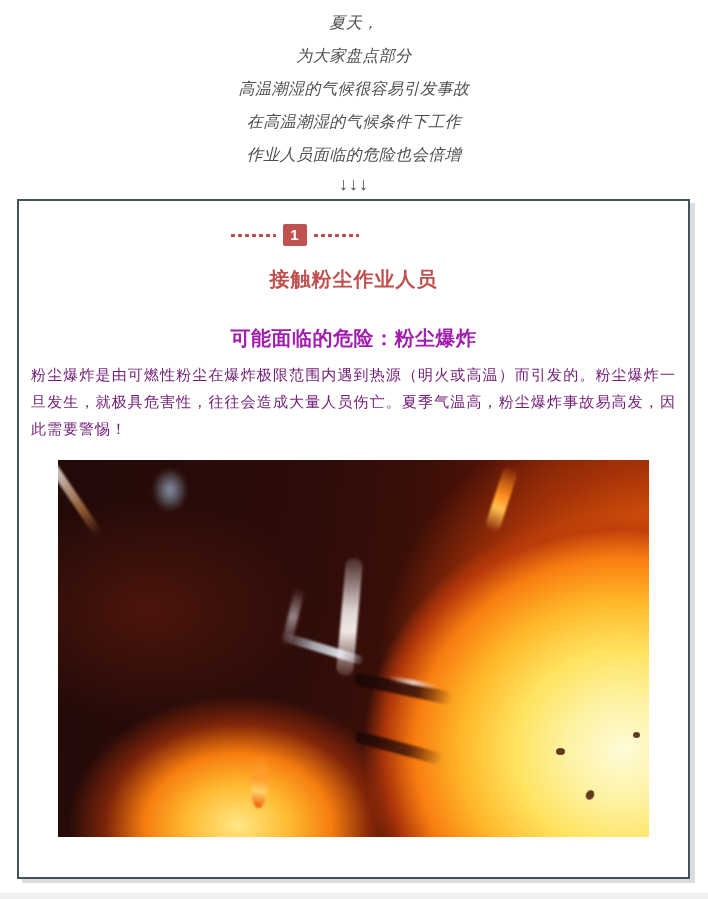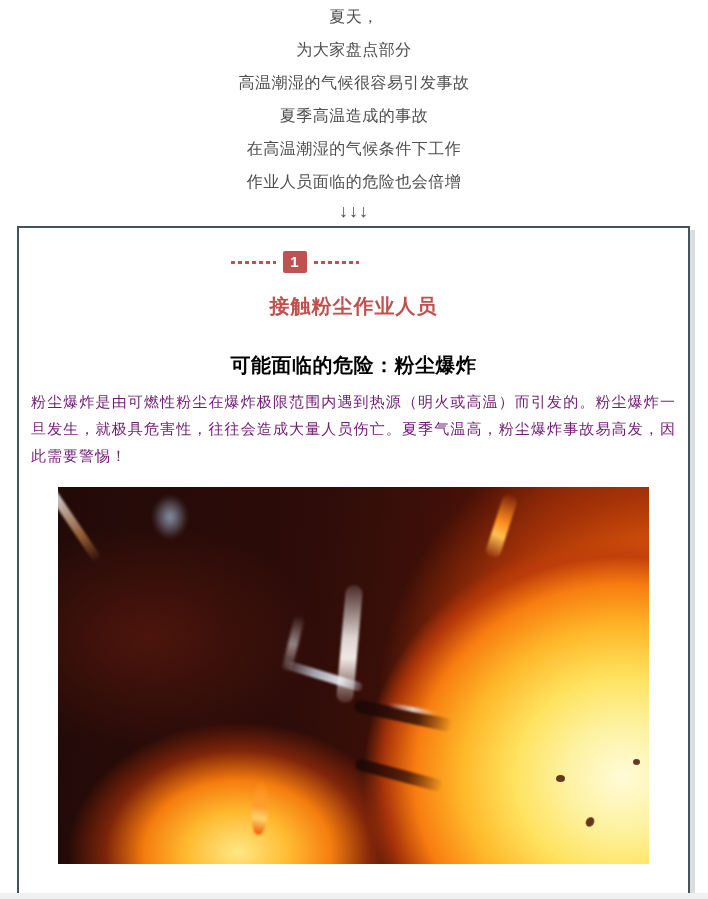--- a/index.html
+++ b/index.html
@@ -4,21 +4,21 @@
 <style>
   * { margin: 0; padding: 0; box-sizing: border-box; }
   html, body { background: #ffffff; }
   body {
     width: 708px; height: 899px; overflow: hidden;
     font-family: "Liberation Sans", "DejaVu Sans", sans-serif;
   }
   .page { position: relative; width: 708px; height: 899px; overflow: hidden; background: #ffffff; }
 
   
-  .intro { text-align: center; }
+  .intro { padding-top: 6px; text-align: center; font-style: italic; }
   .intro-line {
     height: 33px; line-height: 33px; font-size: 16px; letter-spacing: 0.5px;
     color: #4e4e4e; text-align: center;
   }
   .arrows {
     height: 28px; line-height: 26px; text-align: center;
     font-size: 18px; color: #4e4e4e; letter-spacing: 1px;
   }
 
   
@@ -46,21 +46,21 @@
     border-radius: 2px;
   }
   .card-title {
     margin-top: 20px; text-align: center;
     font-size: 20px; font-weight: bold; letter-spacing: 1px;
     color: #c0504e;
   }
   .card-subtitle {
     margin-top: 32px; text-align: center;
     font-size: 20px; font-weight: bold; letter-spacing: 0.5px;
-    color: #000000;
+    color: #a21caf;
   }
   .card-body {
     margin: 9px 12px 0 12px;
     font-size: 15px; line-height: 27px; letter-spacing: 1px;
     color: #701a75; text-align: justify;
   }
 
   
   .explosion {
     width: 591px; height: 377px; margin: 18px auto 0;
@@ -138,21 +138,20 @@
 </style>
 </head>
 <body>
 
 <div class="page">
 
   <section class="intro">
     <div class="intro-line">夏天，</div>
     <div class="intro-line">为大家盘点部分</div>
     <div class="intro-line">高温潮湿的气候很容易引发事故</div>
-    <div class="intro-line">夏季高温造成的事故</div>
     <div class="intro-line">在高温潮湿的气候条件下工作</div>
     <div class="intro-line">作业人员面临的危险也会倍增</div>
     <div class="arrows">↓↓↓</div>
   </section>
 
   <section class="card">
 
     <div class="badge-row">
       <span class="dash"></span>
       <span class="badge">1</span>

